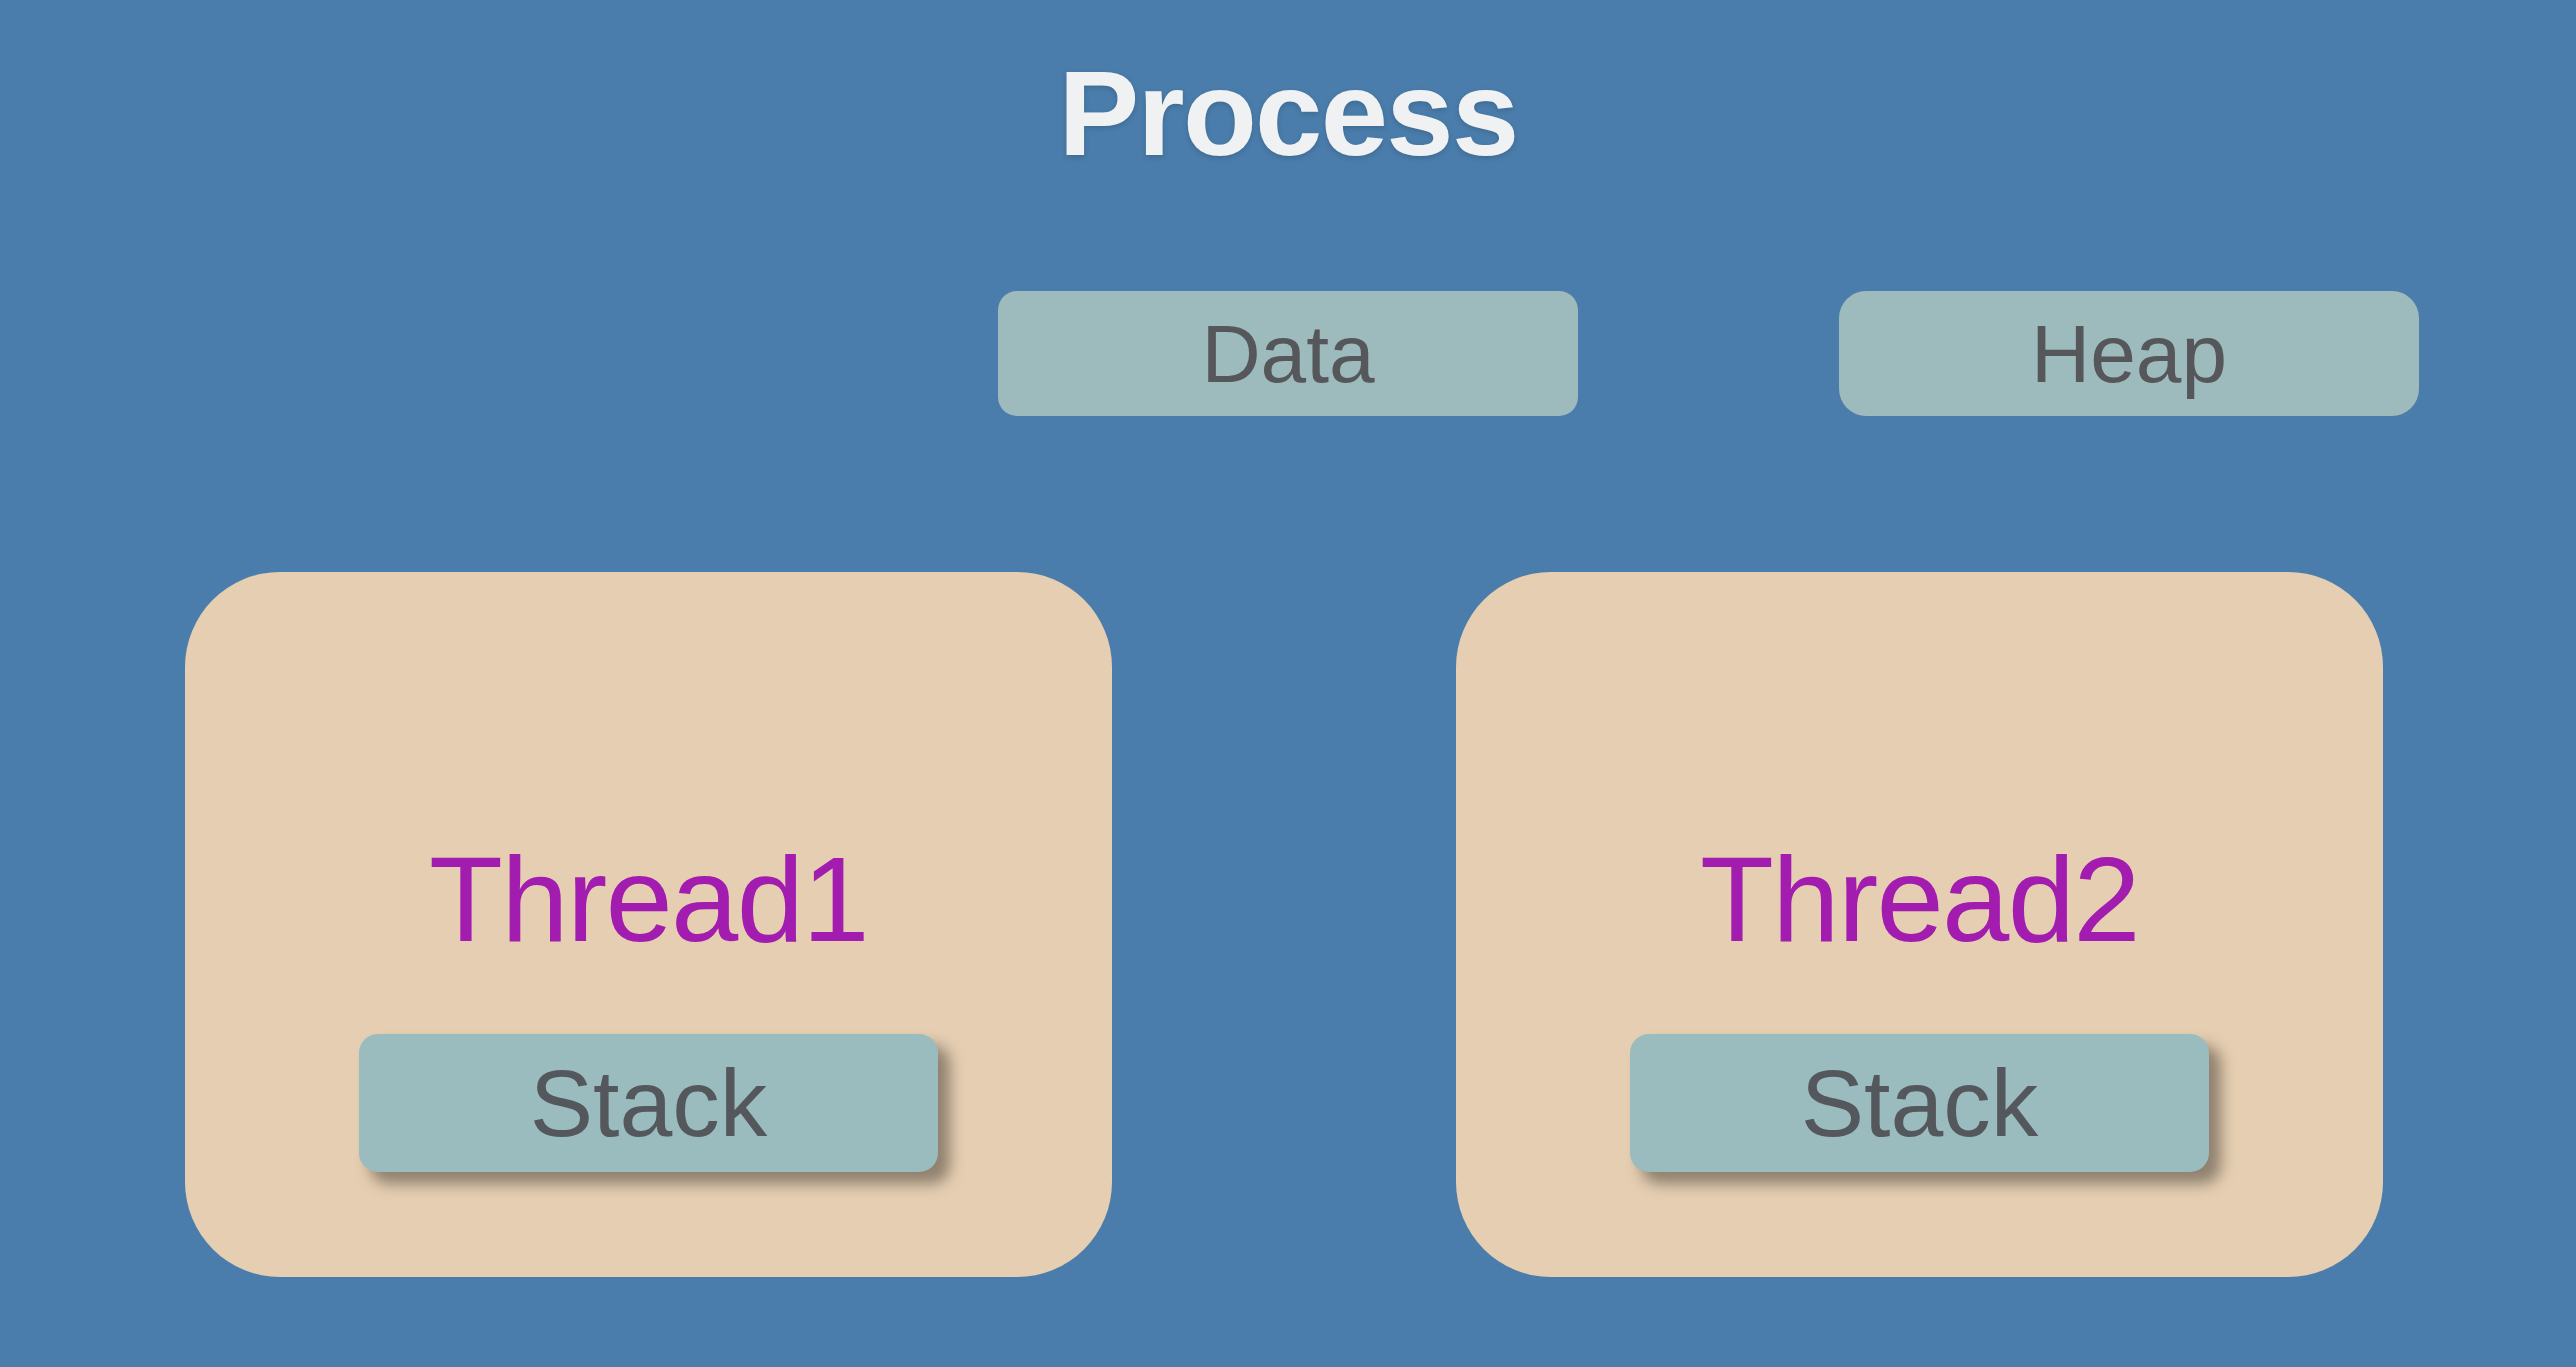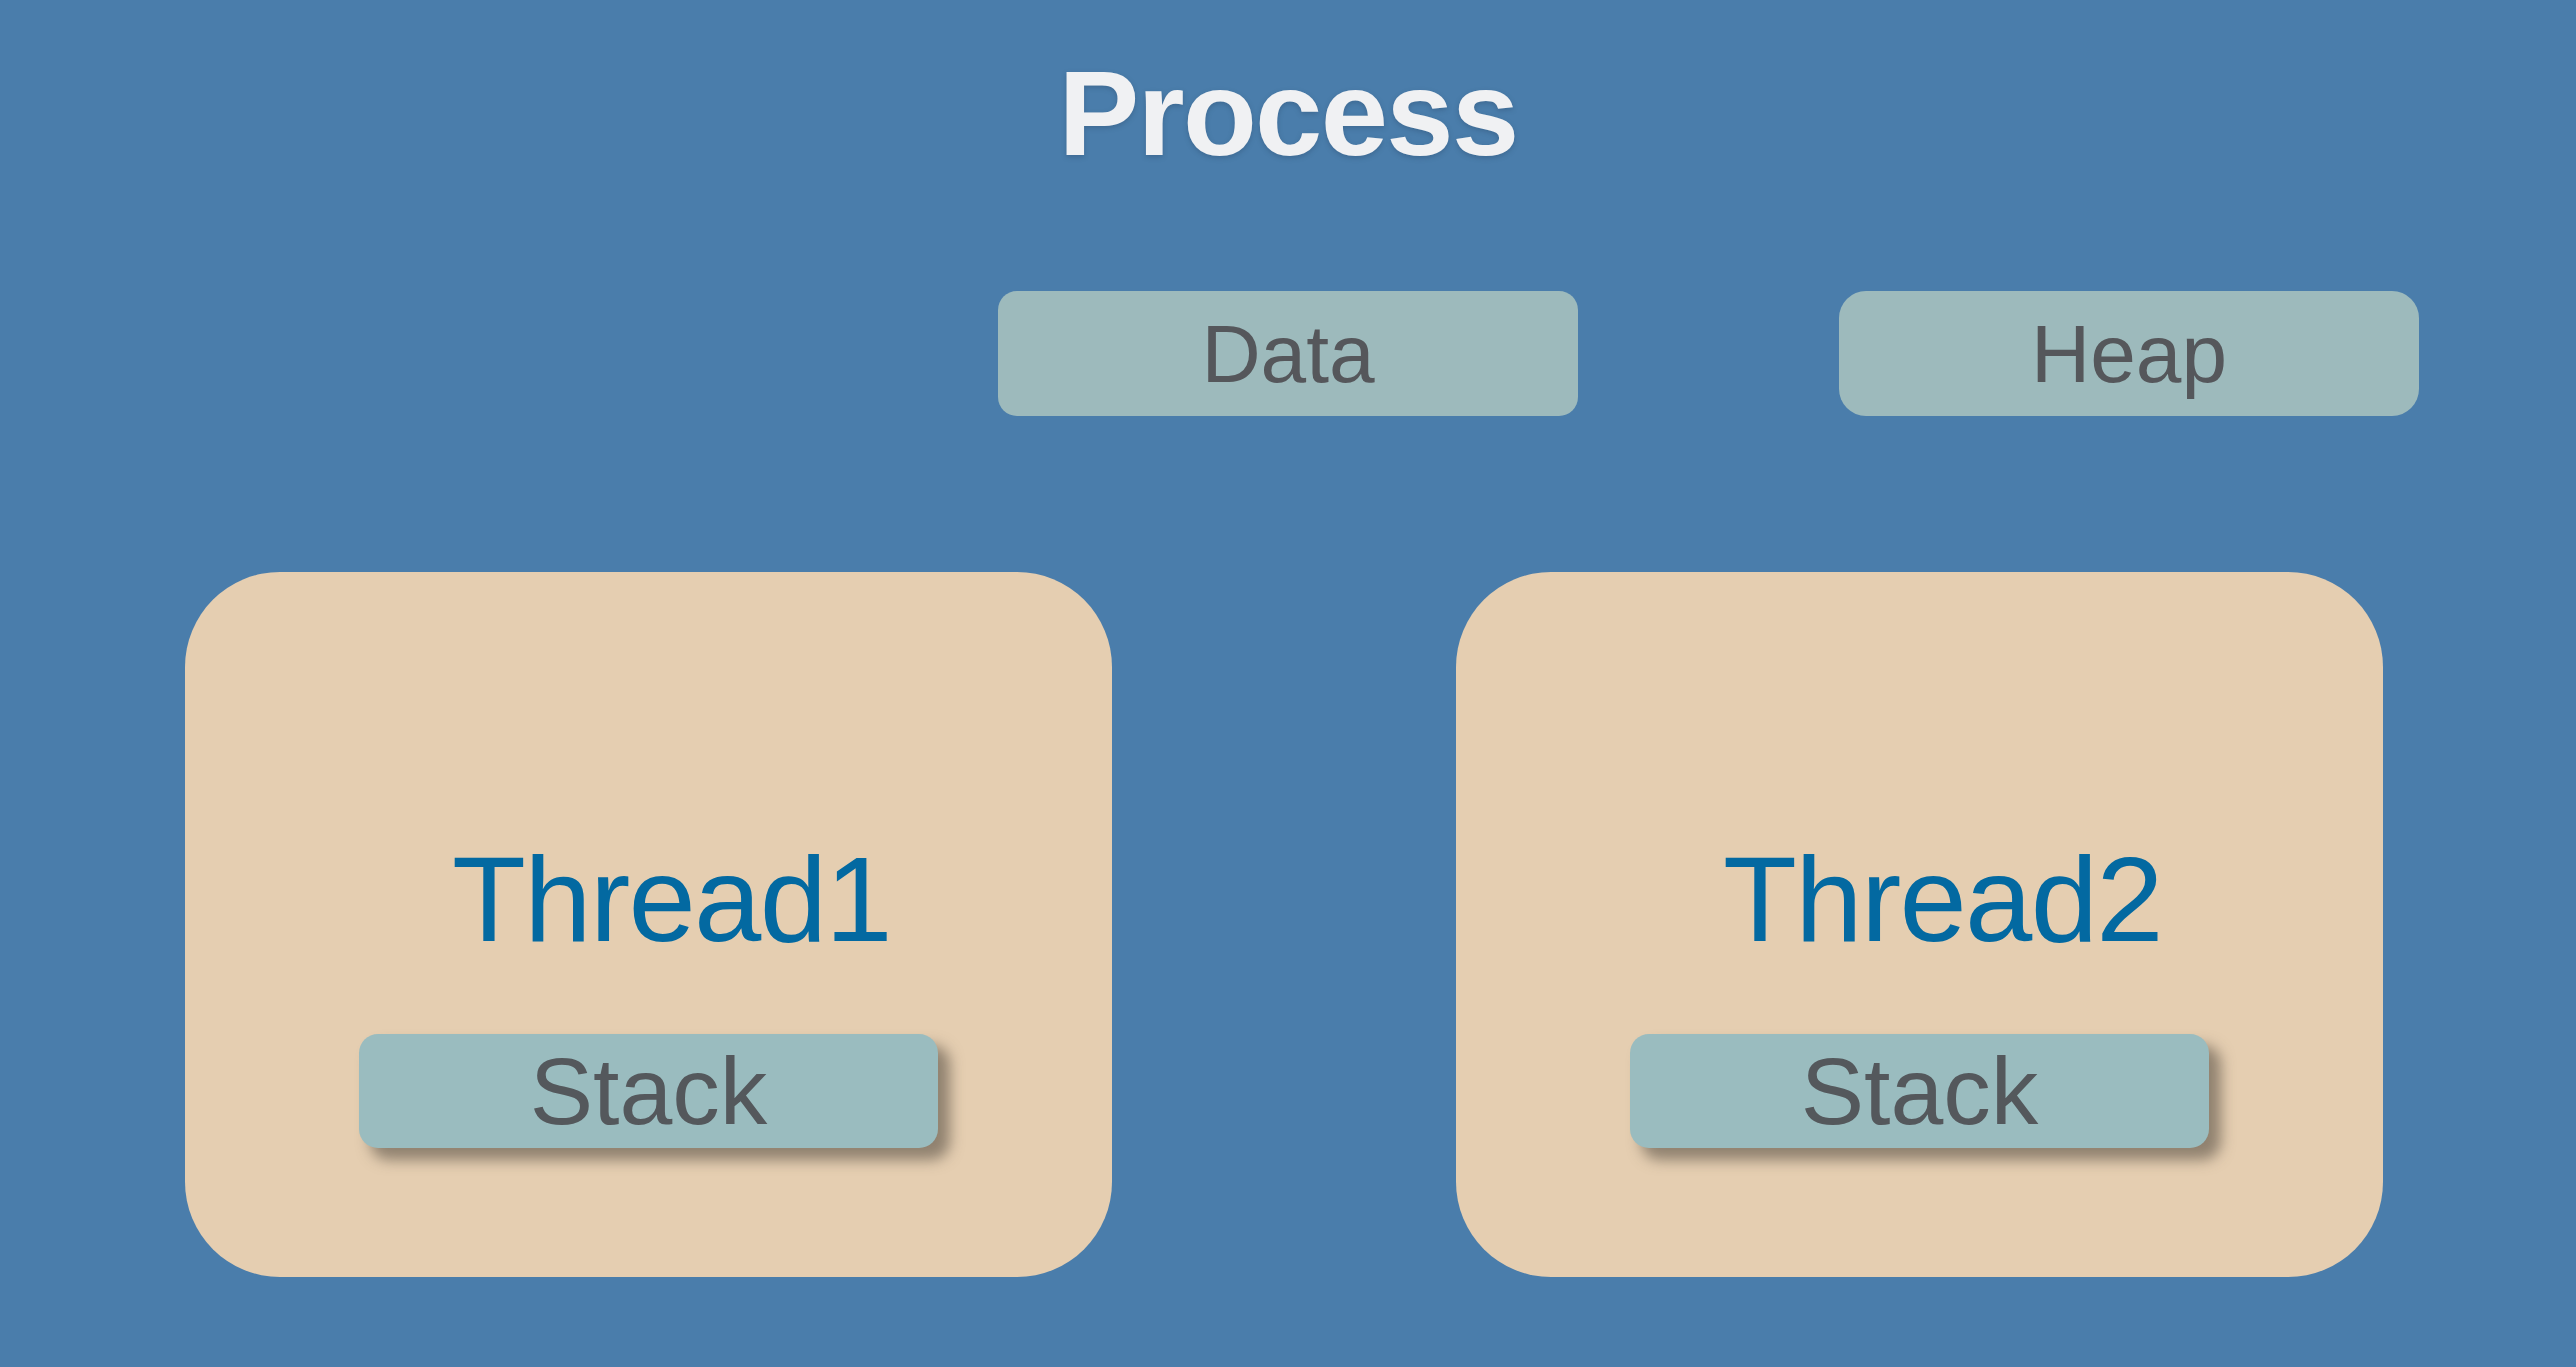--- a/index.html
+++ b/index.html
@@ -62,30 +62,29 @@
 
   .thread-label {
     position: absolute;
     left: 0;
     top: 267px;
     width: 100%;
     text-align: center;
     font-size: 121px;
     font-weight: 400;
     line-height: 1;
-    color: #0369a1;
+    color: #a21caf;
     letter-spacing: -1.7px;
-    margin-left: 23px;
   }
   .stack {
     position: absolute;
     left: 174px;
     top: 462px;
     width: 579px;
-    height: 114px;
+    height: 138px;
     background: #9ABCBF;
     border-radius: 19px;
     box-shadow: 11.2px 11.2px 13.8px rgba(75, 68, 58, 0.55);
     display: flex;
     align-items: center;
     justify-content: center;
   }
   .stack .stack-label {
     font-size: 95px;
     font-weight: 400;

